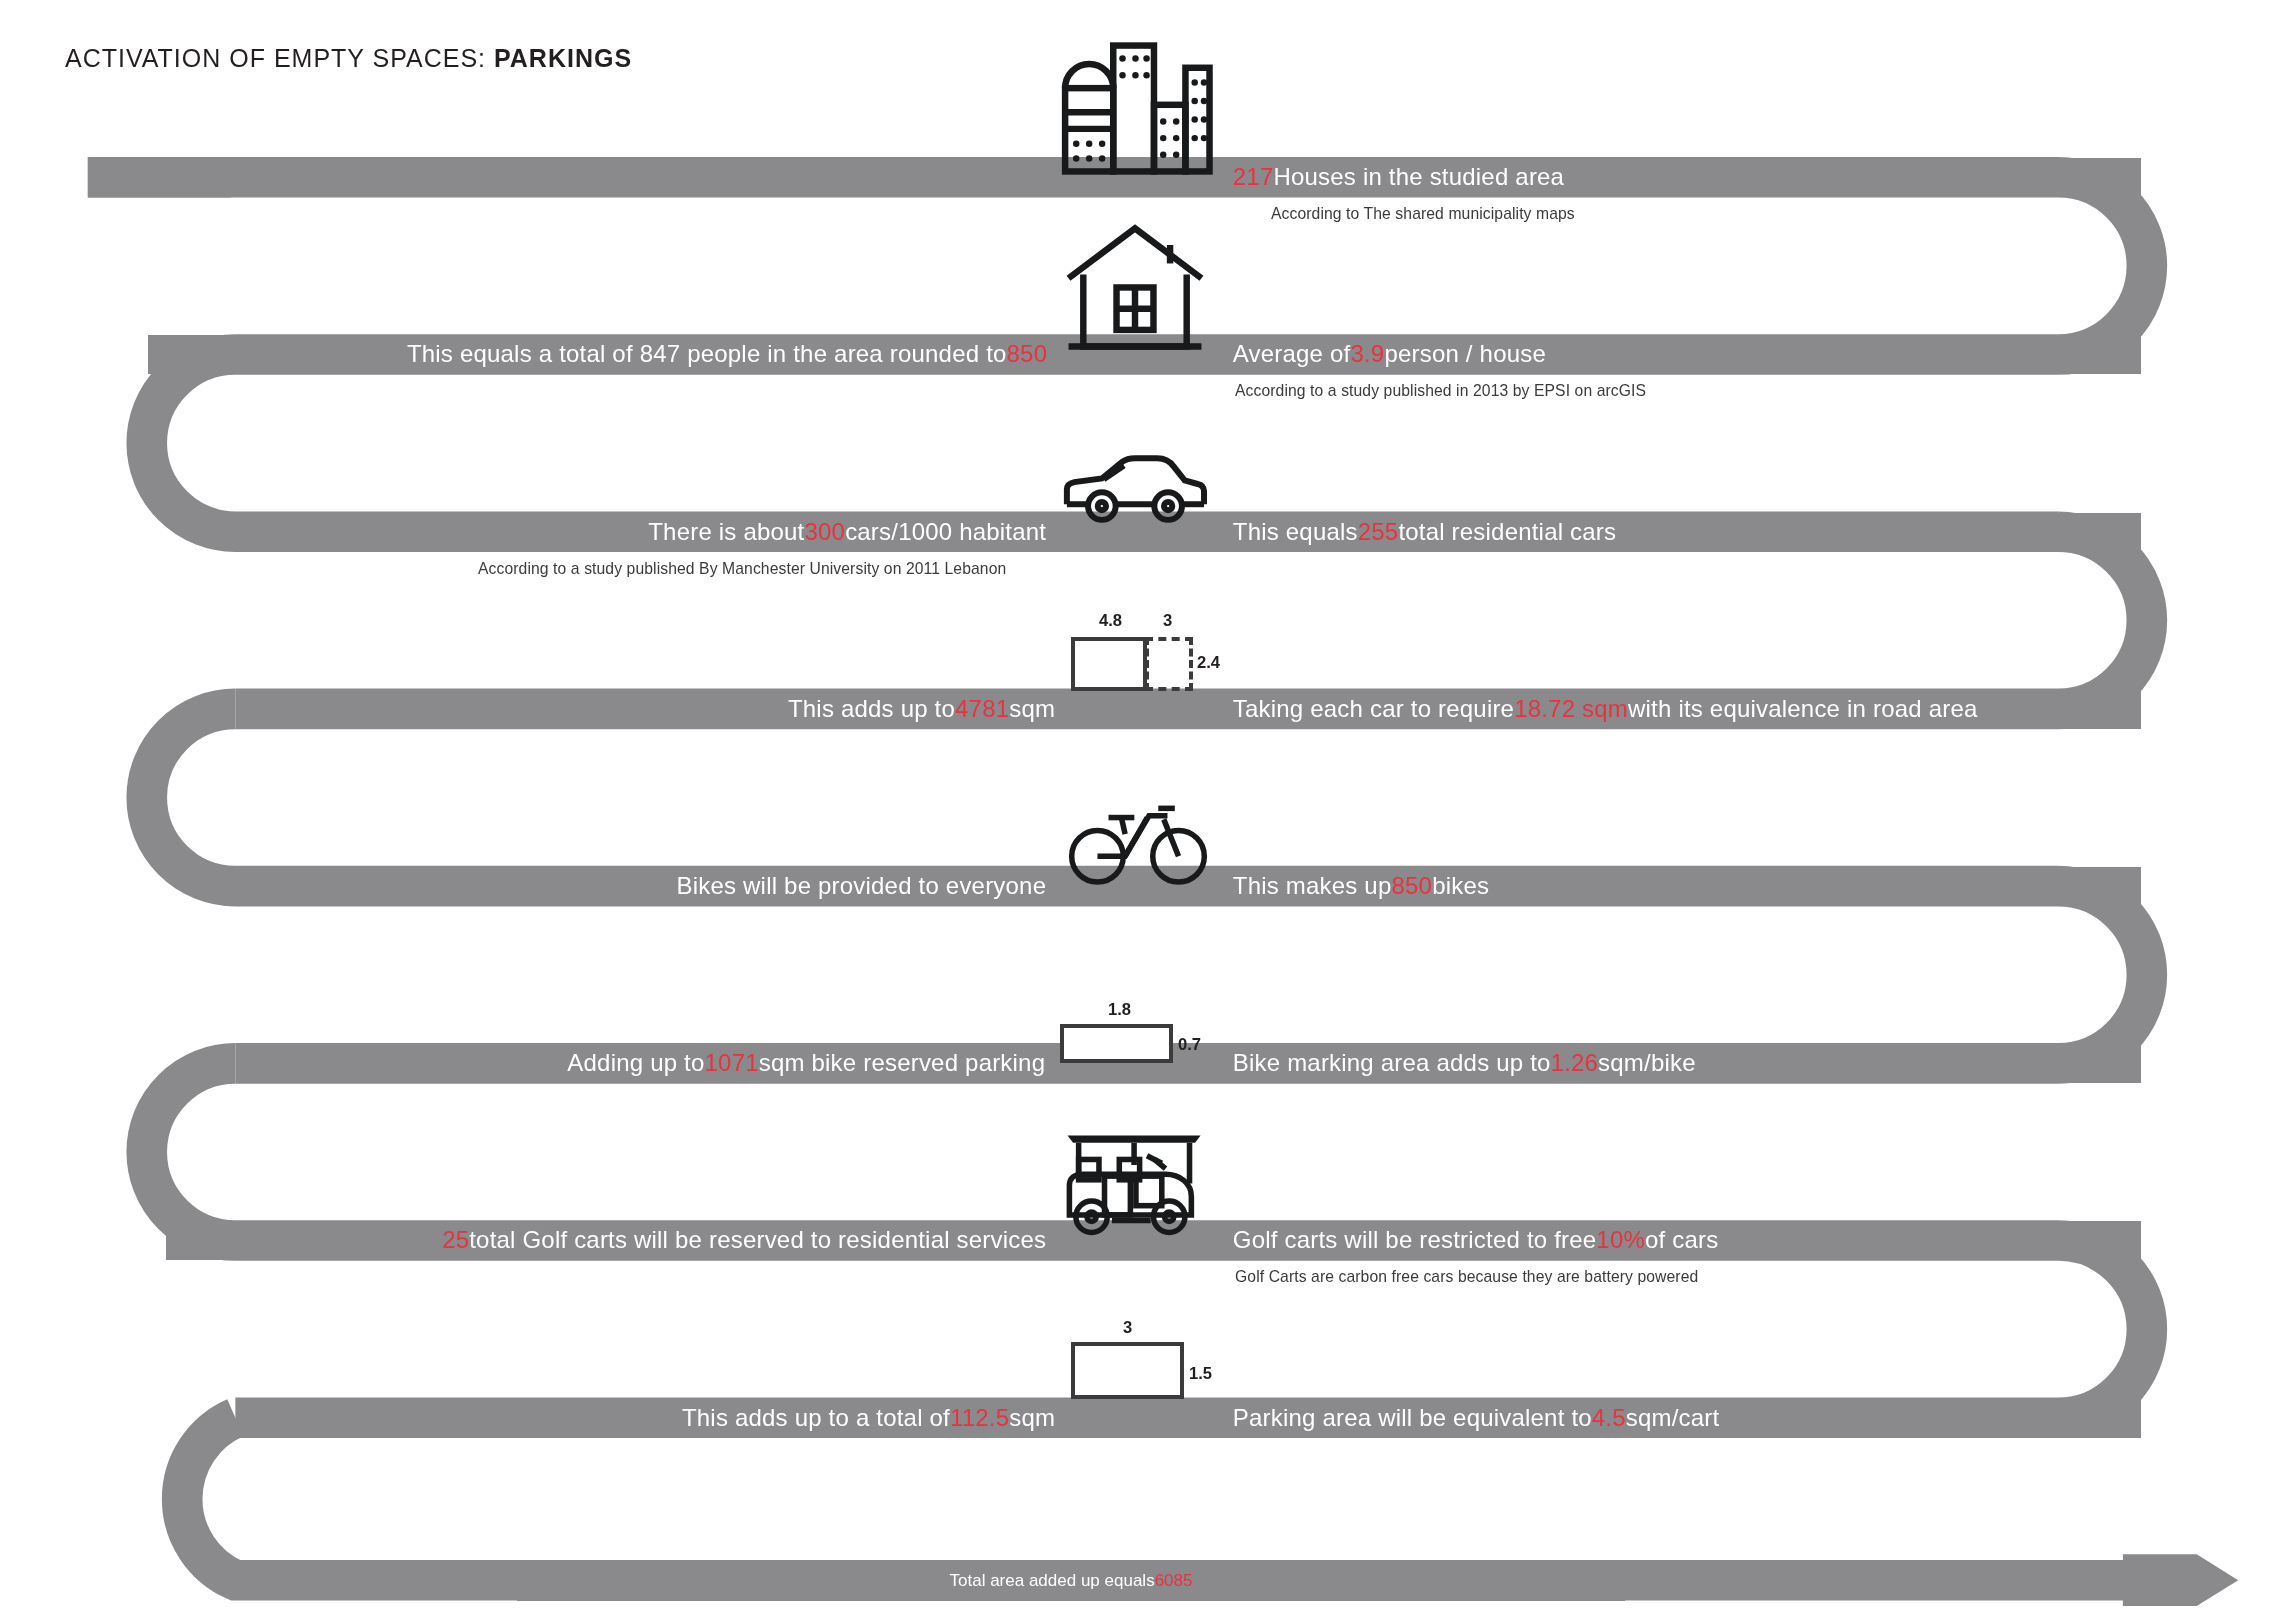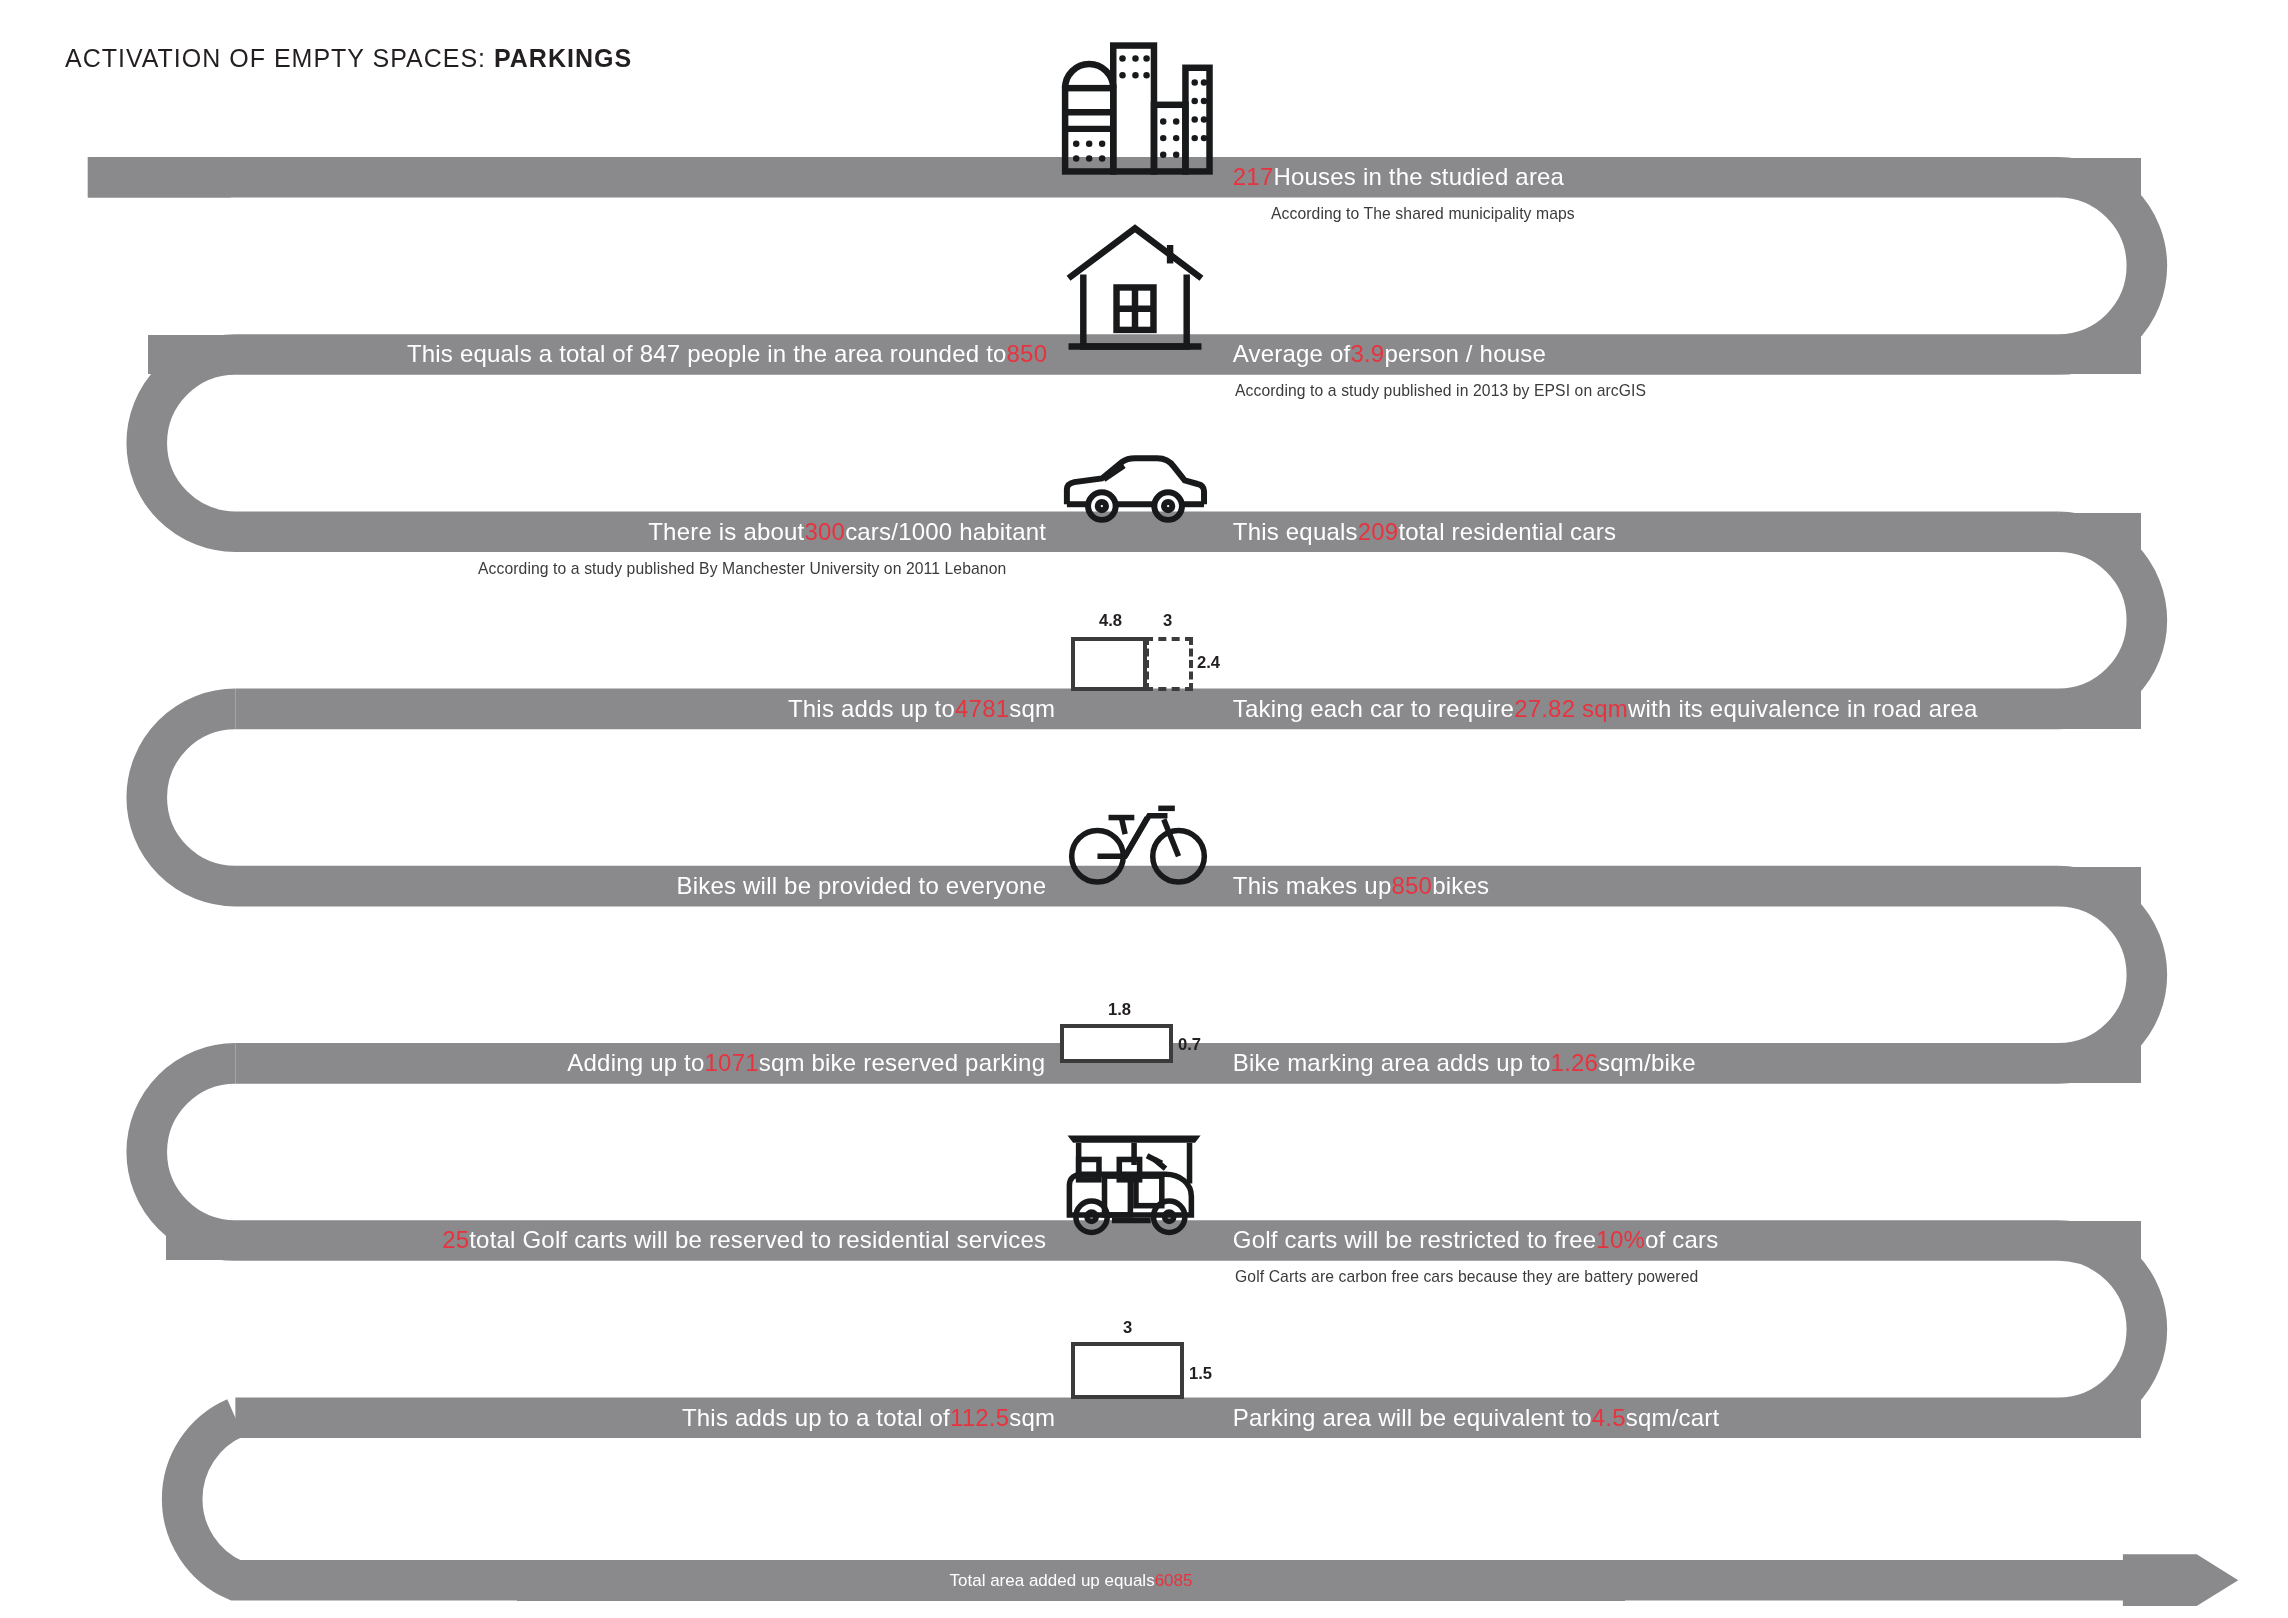--- a/index.html
+++ b/index.html
@@ -205,21 +205,21 @@
 
   <div class="bar left" style="left:277px; top:-19.4px; width:784px;">
     <span>There is about </span>
       <span class="num">300</span>
       <span> cars/1000 habitant</span>
   </div>
   <div class="note" style="left:478px; top:28px; text-align:right;">According to a study published By Manchester University on 2011 Lebanon</div>
 
   <div class="bar right" style="left:1218px; top:-19.4px; width:923px;">
     <span>This equals </span>
-      <span class="num">209</span>
+      <span class="num">255</span>
       <span> total residential cars</span>
   </div>
 </div>
 
 <div class="row" style="top:709px">
   <div class="dim" style="left:1071px; top:-100px; width:138px; height:100px;">
     <div class="box" style="left:0px; top:28px; width:76px; height:54px;"></div>
     <div class="box dashed" style="left:74px; top:28px; width:48px; height:54px;"></div>
     <div class="dlabel" style="left:28px; top:1.8px;">4.8</div>
     <div class="dlabel" style="left:92px; top:1.8px;">3</div>
@@ -227,21 +227,21 @@
   </div>
 
   <div class="bar left" style="left:369px; top:-19.4px; width:701px;">
     <span>This adds up to </span>
       <span class="num">4781</span>
       <span> sqm</span>
   </div>
 
   <div class="bar right" style="left:1218px; top:-19.4px; width:923px;">
     <span>Taking each car to require </span>
-      <span class="num">27.82 sqm</span>
+      <span class="num">18.72 sqm</span>
       <span> with its equivalence in road area</span>
   </div>
 </div>
 
 <div class="row" style="top:886px">
   <div class="icon-wrap" style="left:1066px; top:-90px; width:143px; height:90px;">
     <svg width="140" height="89" viewBox="0 0 152 96" fill="none" stroke="#17191a" stroke-width="6">
       <circle cx="32" cy="64" r="28"></circle>
       <circle cx="120" cy="64" r="28"></circle>
       <path d="M32 64 L62 64 L88 20 L108 20"></path>

